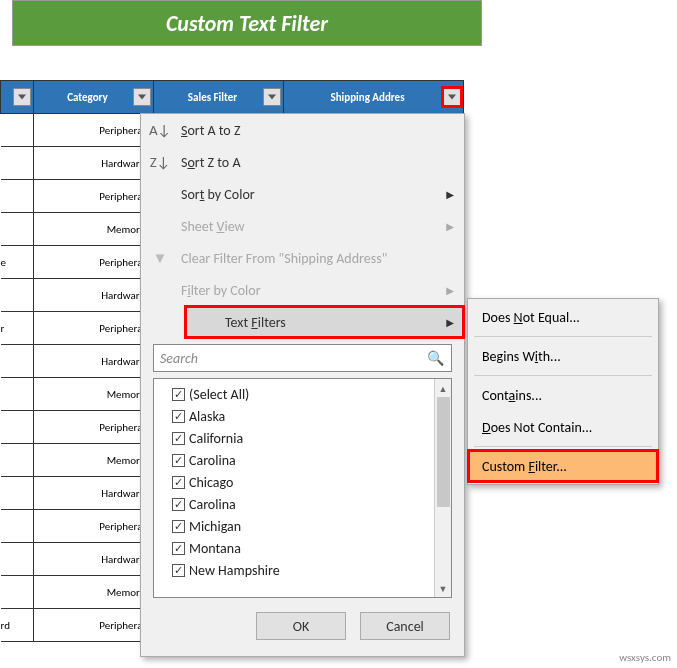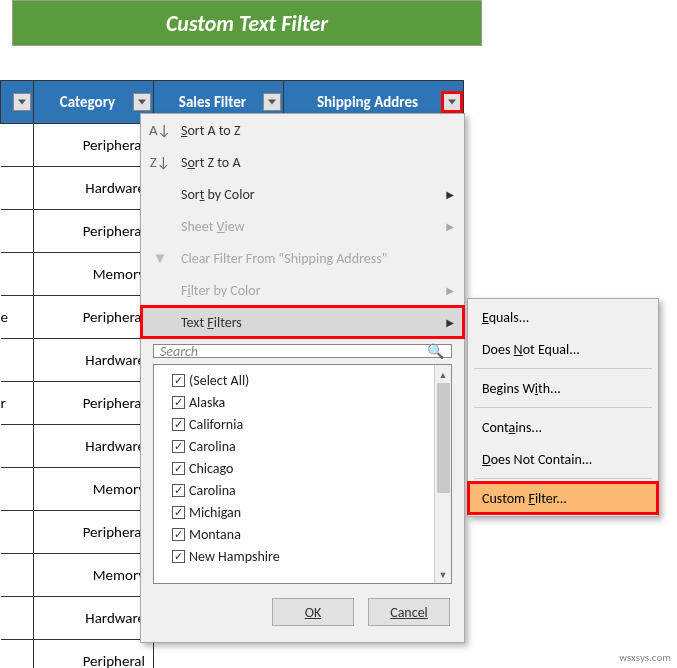--- a/index.html
+++ b/index.html
@@ -7,21 +7,21 @@
 
     .title-bar {
       position: absolute; left: 12px; top: 0; width: 470px; height: 46px;
       background: #5a9b3e; color: #fff; display: flex; align-items: center; justify-content: center;
       font-size: 22px; font-weight: 600; border: 1px solid #999; font-style: italic;
     }
 
     .table-wrap { position: absolute; left: 0; top: 80px; }
     table { border-collapse: collapse; }
     th, td {
-      border: 1px solid #333; height: 43px; font-size: 15px;
+      border: 1px solid #333; height: 33px; font-size: 11px;
       vertical-align: middle;
     }
     td.col0 { width: 18px; }
     td.col1 { width: 120px; text-align: right; padding-right: 8px; }
     td.first-fragment { border-left: none; }
     td.last-col { border-right: none; }
     th {
       background: #2f75b5; color: #fff; font-weight: 600; position: relative;
       padding: 0 22px 0 10px; text-align: center;
     }
@@ -41,25 +41,25 @@
     .menu-row {
       display: flex; align-items: center; height: 32px; padding: 0 8px;
       position: relative; gap: 10px;
     }
     .menu-row.disabled { color: #a8a8a8; }
     .menu-row .icon-slot { width: 22px; display: flex; justify-content: center; color: #666; font-size: 15px;}
     .menu-row.disabled .icon-slot { color: #bbb; }
     .menu-row .arrow { position: absolute; right: 10px; top: 50%; transform: translateY(-50%); font-size: 10px; }
     .menu-row.highlight-row {
       background: #d8d8d8;
-      outline: 3px solid #ff0000; outline-offset: -2px;
+      outline: 3px solid #ff0000; outline-offset: -2px; margin-left: 44px;
     }
 
     .search-box {
-      margin: 6px 12px; height: 14px; border: 1px solid #888; background: #fff;
+      margin: 6px 12px; height: 28px; border: 1px solid #888; background: #fff;
       display: flex; align-items: center; padding: 0 6px; font-size: 14px; color: #888;
       font-style: italic;
     }
     .search-box .mag { margin-left: auto; color: #2f75b5; font-style: normal; }
 
     .check-list-wrap {
       margin: 0 12px; height: 220px; border: 1px solid #888; background: #fff;
       display: flex; overflow:hidden;
     }
     .check-list { flex: 1; padding: 4px 4px; font-size: 14px; color: #222; }
@@ -68,22 +68,22 @@
       width: 13px; height: 13px; border: 1px solid #555; background: #fff;
       display:inline-flex;align-items:center;justify-content:center;font-size:11px;line-height:1;color:#333;
     }
     .scrollbar { width: 17px; background: #f0f0f0; border-left: 1px solid #ccc; display: flex; flex-direction: column; }
     .scroll-btn { height: 18px; display:flex;align-items:center;justify-content:center;font-size:9px;color:#666; }
     .scroll-thumb { margin: 0 2px; width: 13px; height: 110px; background: #c8c8c8; }
     .scroll-space { flex: 1; }
 
     .btn-row { display: flex; justify-content: flex-end; gap: 14px; padding: 14px 14px 16px; }
     .btn {
-      width: 82px; height: 28px; background: #e1e1e1; border: 1px solid #aaa;
-      display: flex; align-items: center; justify-content: center; font-size: 14px; text-decoration: underline;
+      width: 90px; height: 28px; background: #e1e1e1; border: 1px solid #aaa;
+      display: flex; align-items: center; justify-content: center; font-size: 14px;
     }
 
     .submenu {
       position: absolute; left: 467px; top: 298px; width: 192px;
       background: #f0f0f0; border: 1px solid #aaa; box-shadow: 3px 3px 6px rgba(0,0,0,.3);
       font-size: 14px; padding: 2px 0;
     }
     .sub-item { height: 32px; display: flex; align-items: center; padding: 0 14px; }
     .sub-sep { height: 1px; background: #ccc; margin: 3px 6px; }
     .sub-item.highlight-row { outline: 3px solid #ff0000; outline-offset: -2px; background: #fdba74;}
@@ -303,23 +303,20 @@
   </div>
 
   <div class="btn-row">
     <div class="btn">OK</div>
     <div class="btn">Cancel</div>
   </div>
 </div>
 
 <div class="submenu">
   <div class="sub-item">
-      <span><span class="u">E</span>quals...</span>
-    </div>
-  <div class="sub-item">
       <span>Does <span class="u">N</span>ot Equal...</span>
     </div>
   <div class="sub-sep"></div>
   <div class="sub-item">
       <span>Begins W<span class="u">i</span>th...</span>
     </div>
   <div class="sub-sep"></div>
   <div class="sub-item">
       <span>Cont<span class="u">a</span>ins...</span>
     </div>

